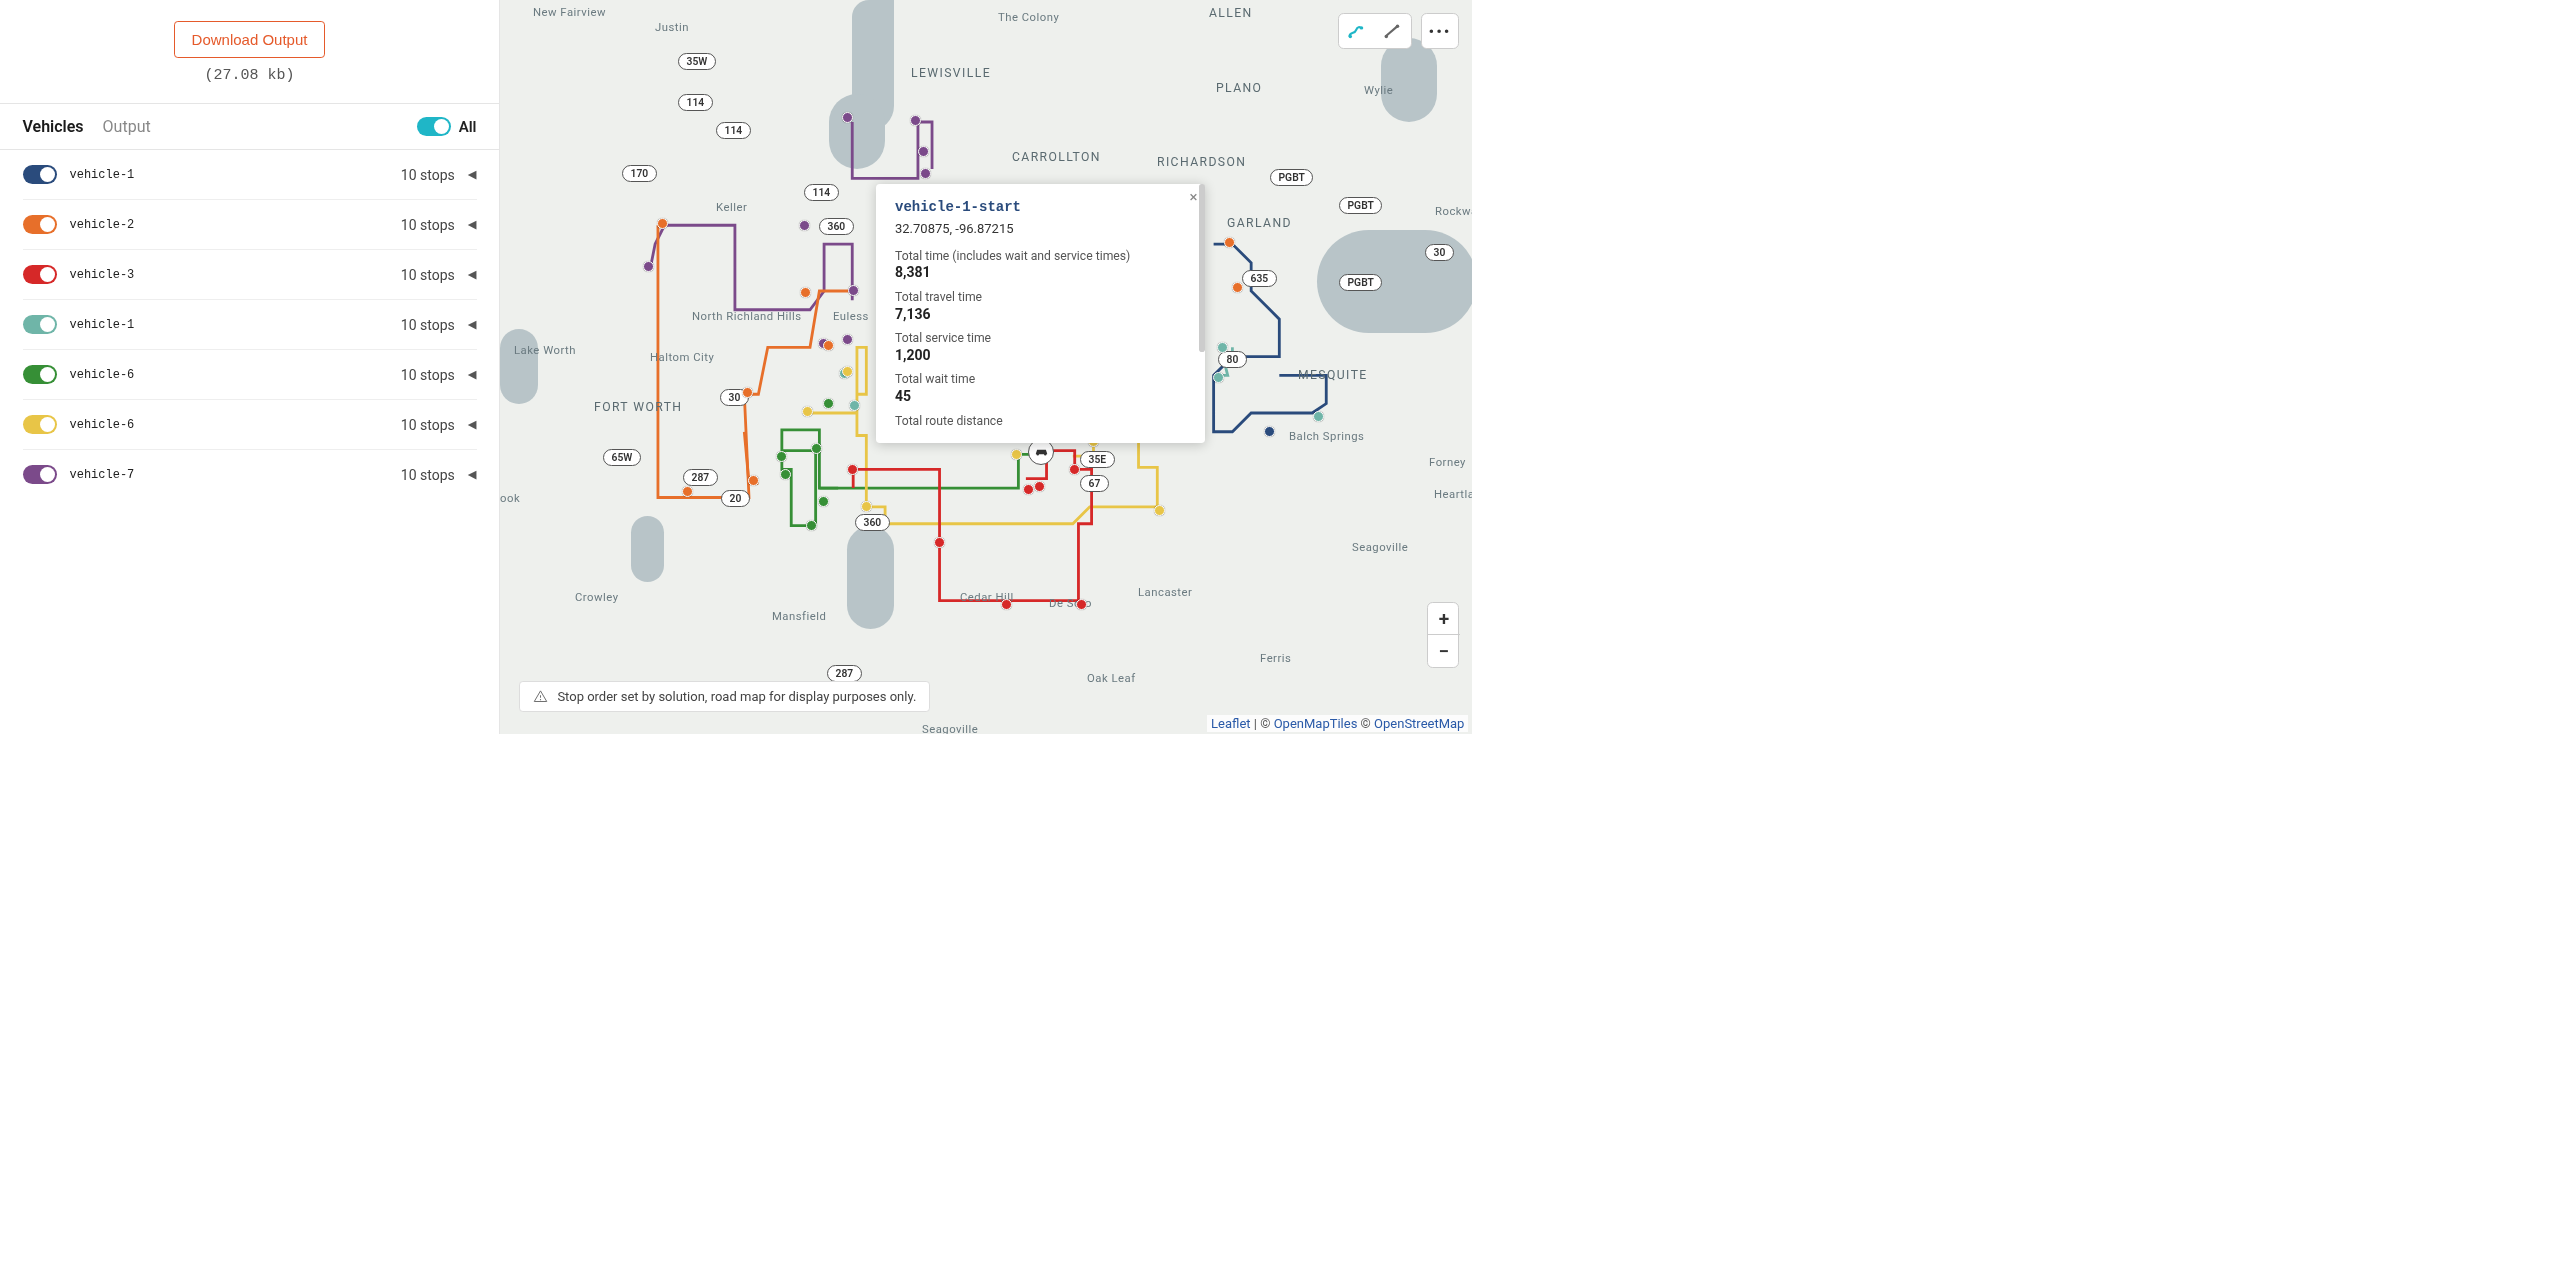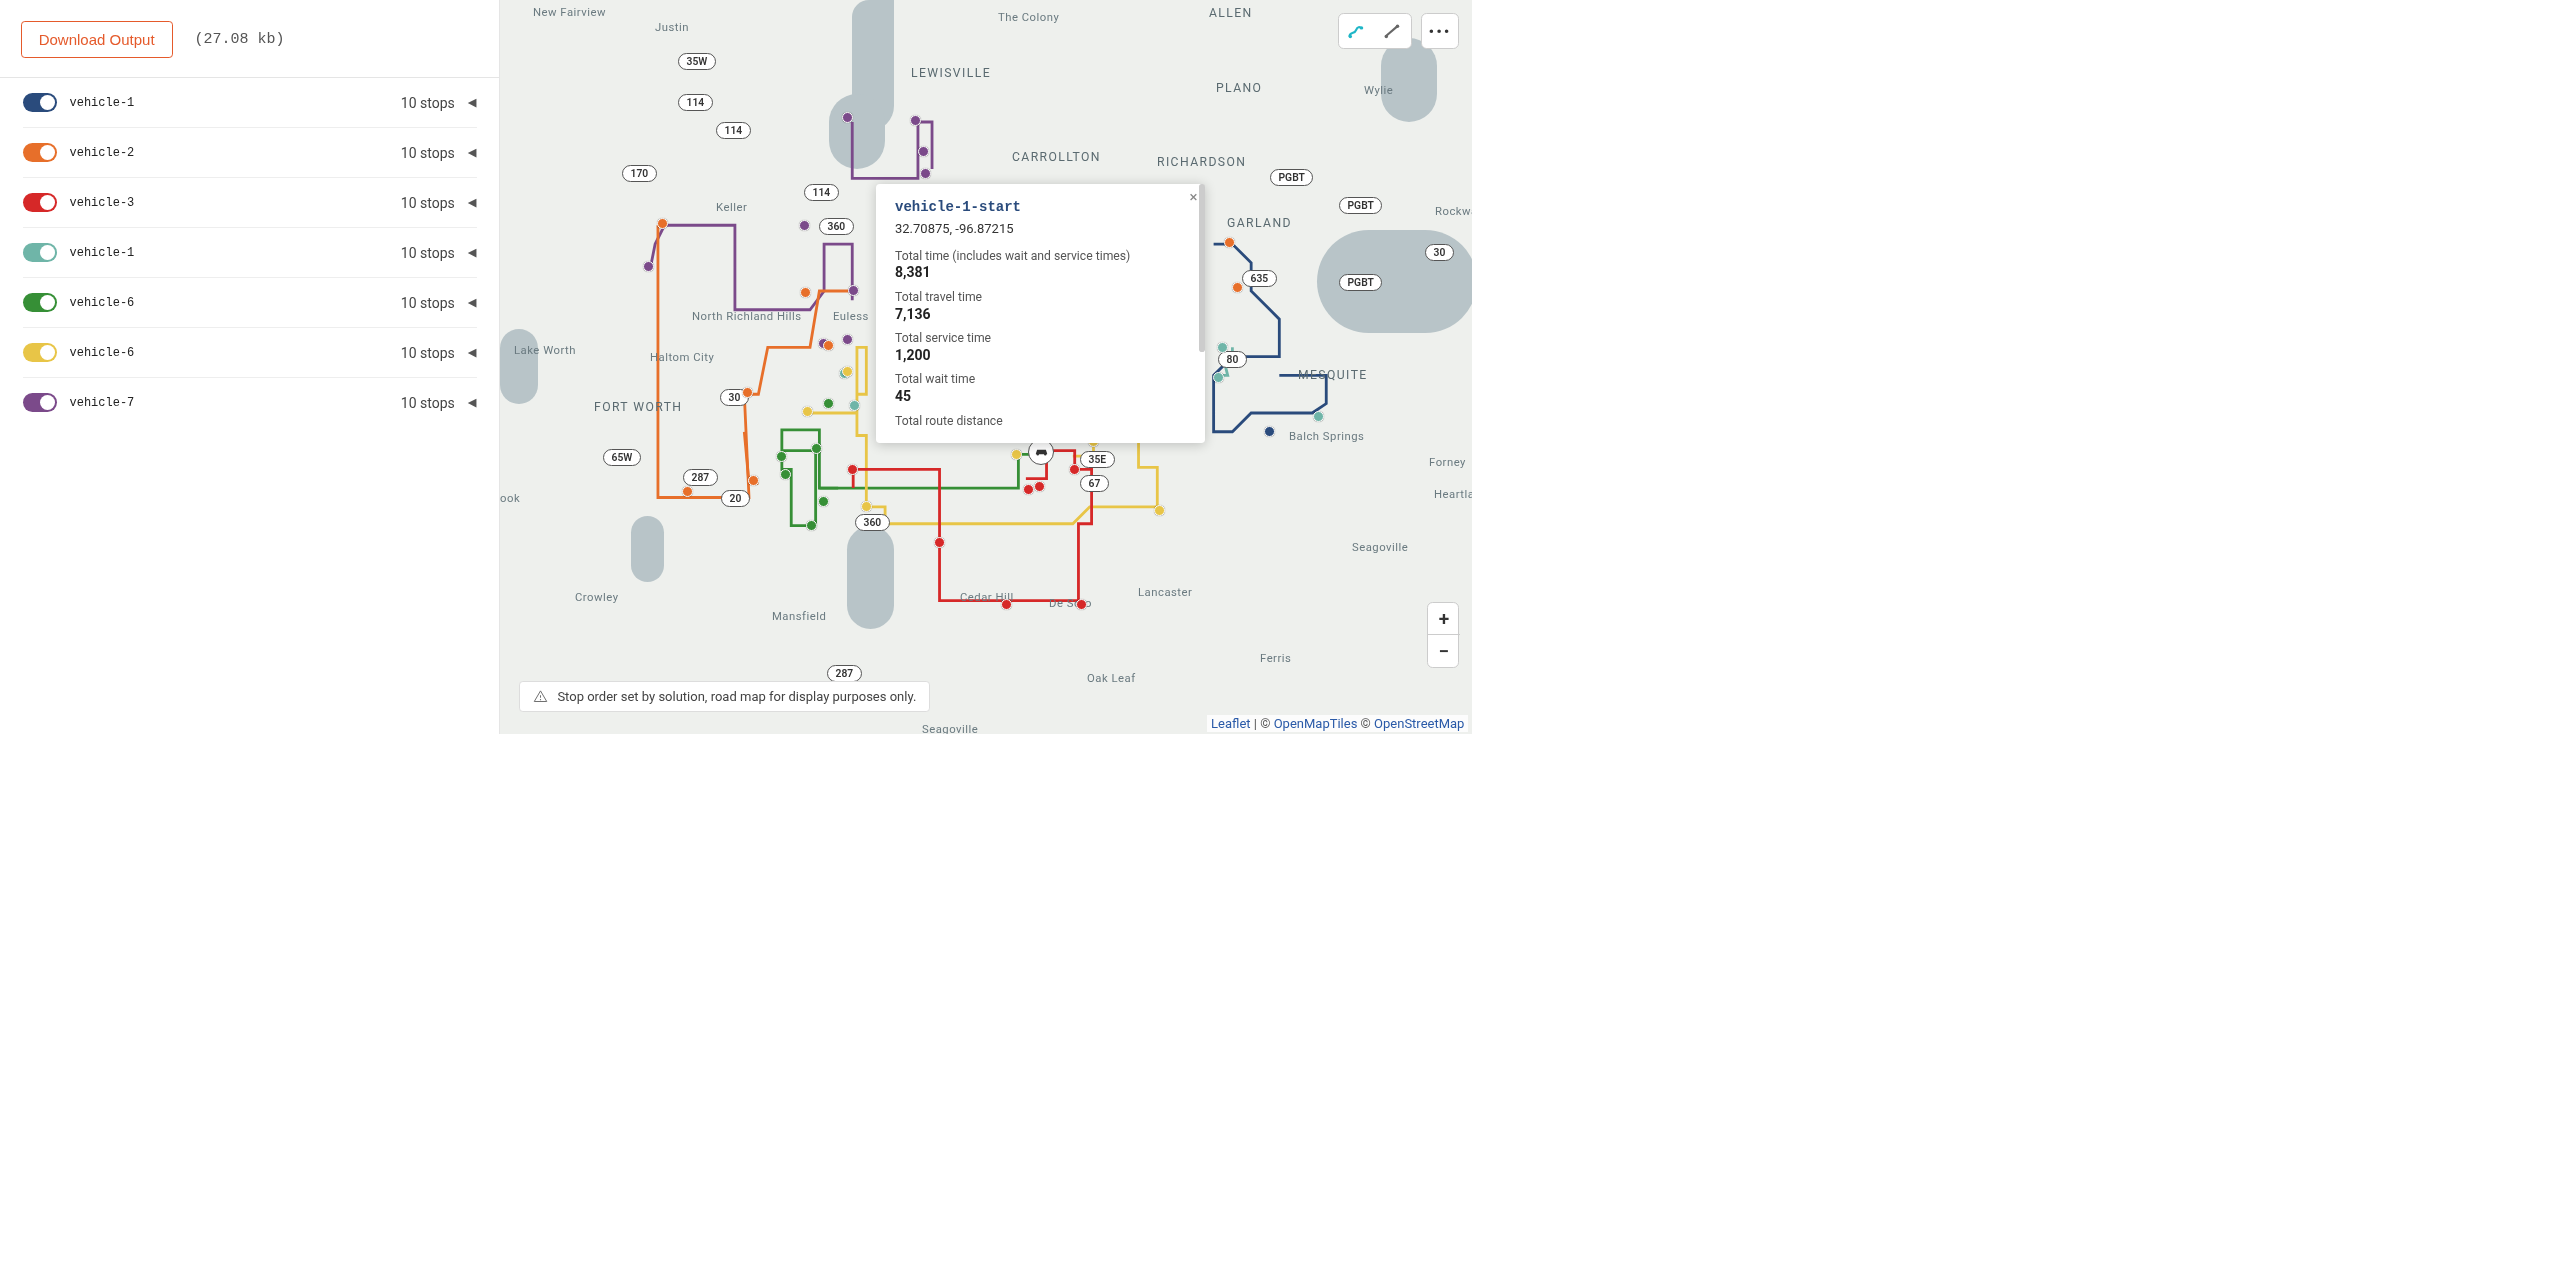--- a/index.html
+++ b/index.html
@@ -1,18 +1,18 @@
 <!DOCTYPE html>
 <html style="font-size:15px"><head>
 <meta charset="utf-8">
 <style>
 * { box-sizing: border-box; margin: 0; padding: 0; }
 body { font-family: -apple-system, BlinkMacSystemFont, "Segoe UI", Roboto, sans-serif; width: 1472px; height: 734px; overflow: hidden; display: flex; }
 .sidebar { width: 500px; height: 100%; background: #fff; border-right: 0.9px solid #e5e5e5; display: flex; flex-direction: column; }
-.header-row { padding: 20.7px 20.7px 19px; display: flex; align-items: center; gap: 22px; border-bottom: 0.9px solid #e5e5e5; }
+.header-row { padding: 20.7px 20.7px 19px; display: flex; align-items: center; gap: 9px; border-bottom: 0.9px solid #e5e5e5; flex-direction: column; }
 .download-btn { border: 1.4px solid #e55a2b; color: #e55a2b; background: #fff; padding: 9.4px 17px; border-radius: 3.8px; font-size: 15px; font-weight: 500; cursor: pointer; }
 .size-text { font-family: "Courier New", monospace; color: #555; font-size: 15px; }
 .tabs-row { display: flex; align-items: center; padding: 13px 22.5px; border-bottom: 0.9px solid #e5e5e5; }
 .tab { font-size: 16px; color: #888; margin-right: 19px; cursor: pointer; }
 .tab.active { color: #1a1a1a; font-weight: 600; }
 .spacer { flex: 1; }
 .toggle-all-group { display: flex; align-items: center; gap: 7.5px; }
 .toggle { width: 34px; height: 19px; border-radius: 9.4px; position: relative; cursor: pointer; }
 .toggle::after { content: ""; width: 15px; height: 15px; background: #fff; border-radius: 50%; position: absolute; top: 1.9px; right: 1.9px; }
 .toggle-all-bg { background: #1fb6c7; }
@@ -52,20 +52,29 @@
 .water { position: absolute; background: #b8c4c8; }
 </style>
 </head>
 <body>
 
 <div class="sidebar">
   <div class="header-row">
     <button class="download-btn">Download Output</button>
     <span class="size-text">(27.08 kb)</span>
   </div>
+  <div class="tabs-row">
+    <span class="tab active">Vehicles</span>
+    <span class="tab">Output</span>
+    <span class="spacer"></span>
+    <div class="toggle-all-group">
+      <div class="toggle toggle-all-bg"></div>
+      <span class="toggle-all-label">All</span>
+    </div>
+  </div>
   <div class="vehicle-list" id="vehicle-list">
       <div class="vehicle-row">
         <div class="vtoggle" style="background:#2a4b7c"></div>
     <span class="vname">vehicle-1</span>
     <span class="vstops">10 stops</span>
     <span class="caret">◀</span>
       </div>
       <div class="vehicle-row">
         <div class="vtoggle" style="background:#e76f2a"></div>
     <span class="vname">vehicle-2</span>

